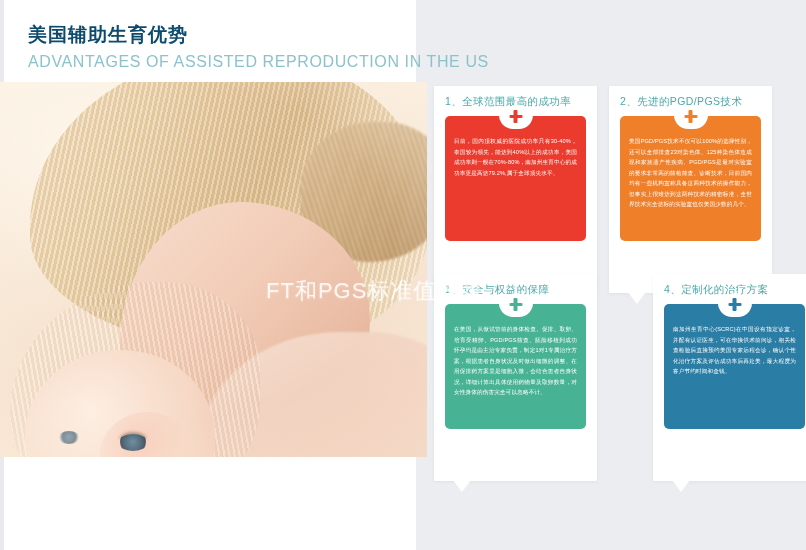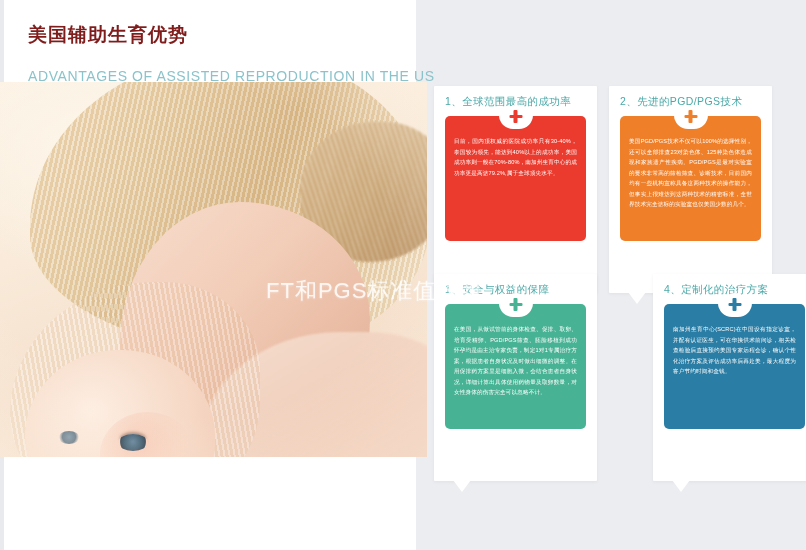--- a/index.html
+++ b/index.html
@@ -34,30 +34,30 @@
   }
 
   
   #header {
     position: absolute; left: 28px; top: 22px;
     width: 380px;
   }
   #title-cn {
     font-size: 19px;
     font-weight: bold;
-    color: #7f1d1d;
+    color: #0c4a6e;
     letter-spacing: 1px;
     line-height: 26px;
   }
   #title-en {
-    font-size: 14px;
+    font-size: 16px;
     color: #8bc3cb;
     letter-spacing: 0.6px;
     line-height: 20px;
-    margin-top: 18px;
+    margin-top: 4px;
     white-space: nowrap;
   }
 
   
   #hero {
     position: absolute; left: 0; top: 82px;
     width: 427px; height: 375px;
     overflow: hidden;
     background: #f6e7d8;
   }

